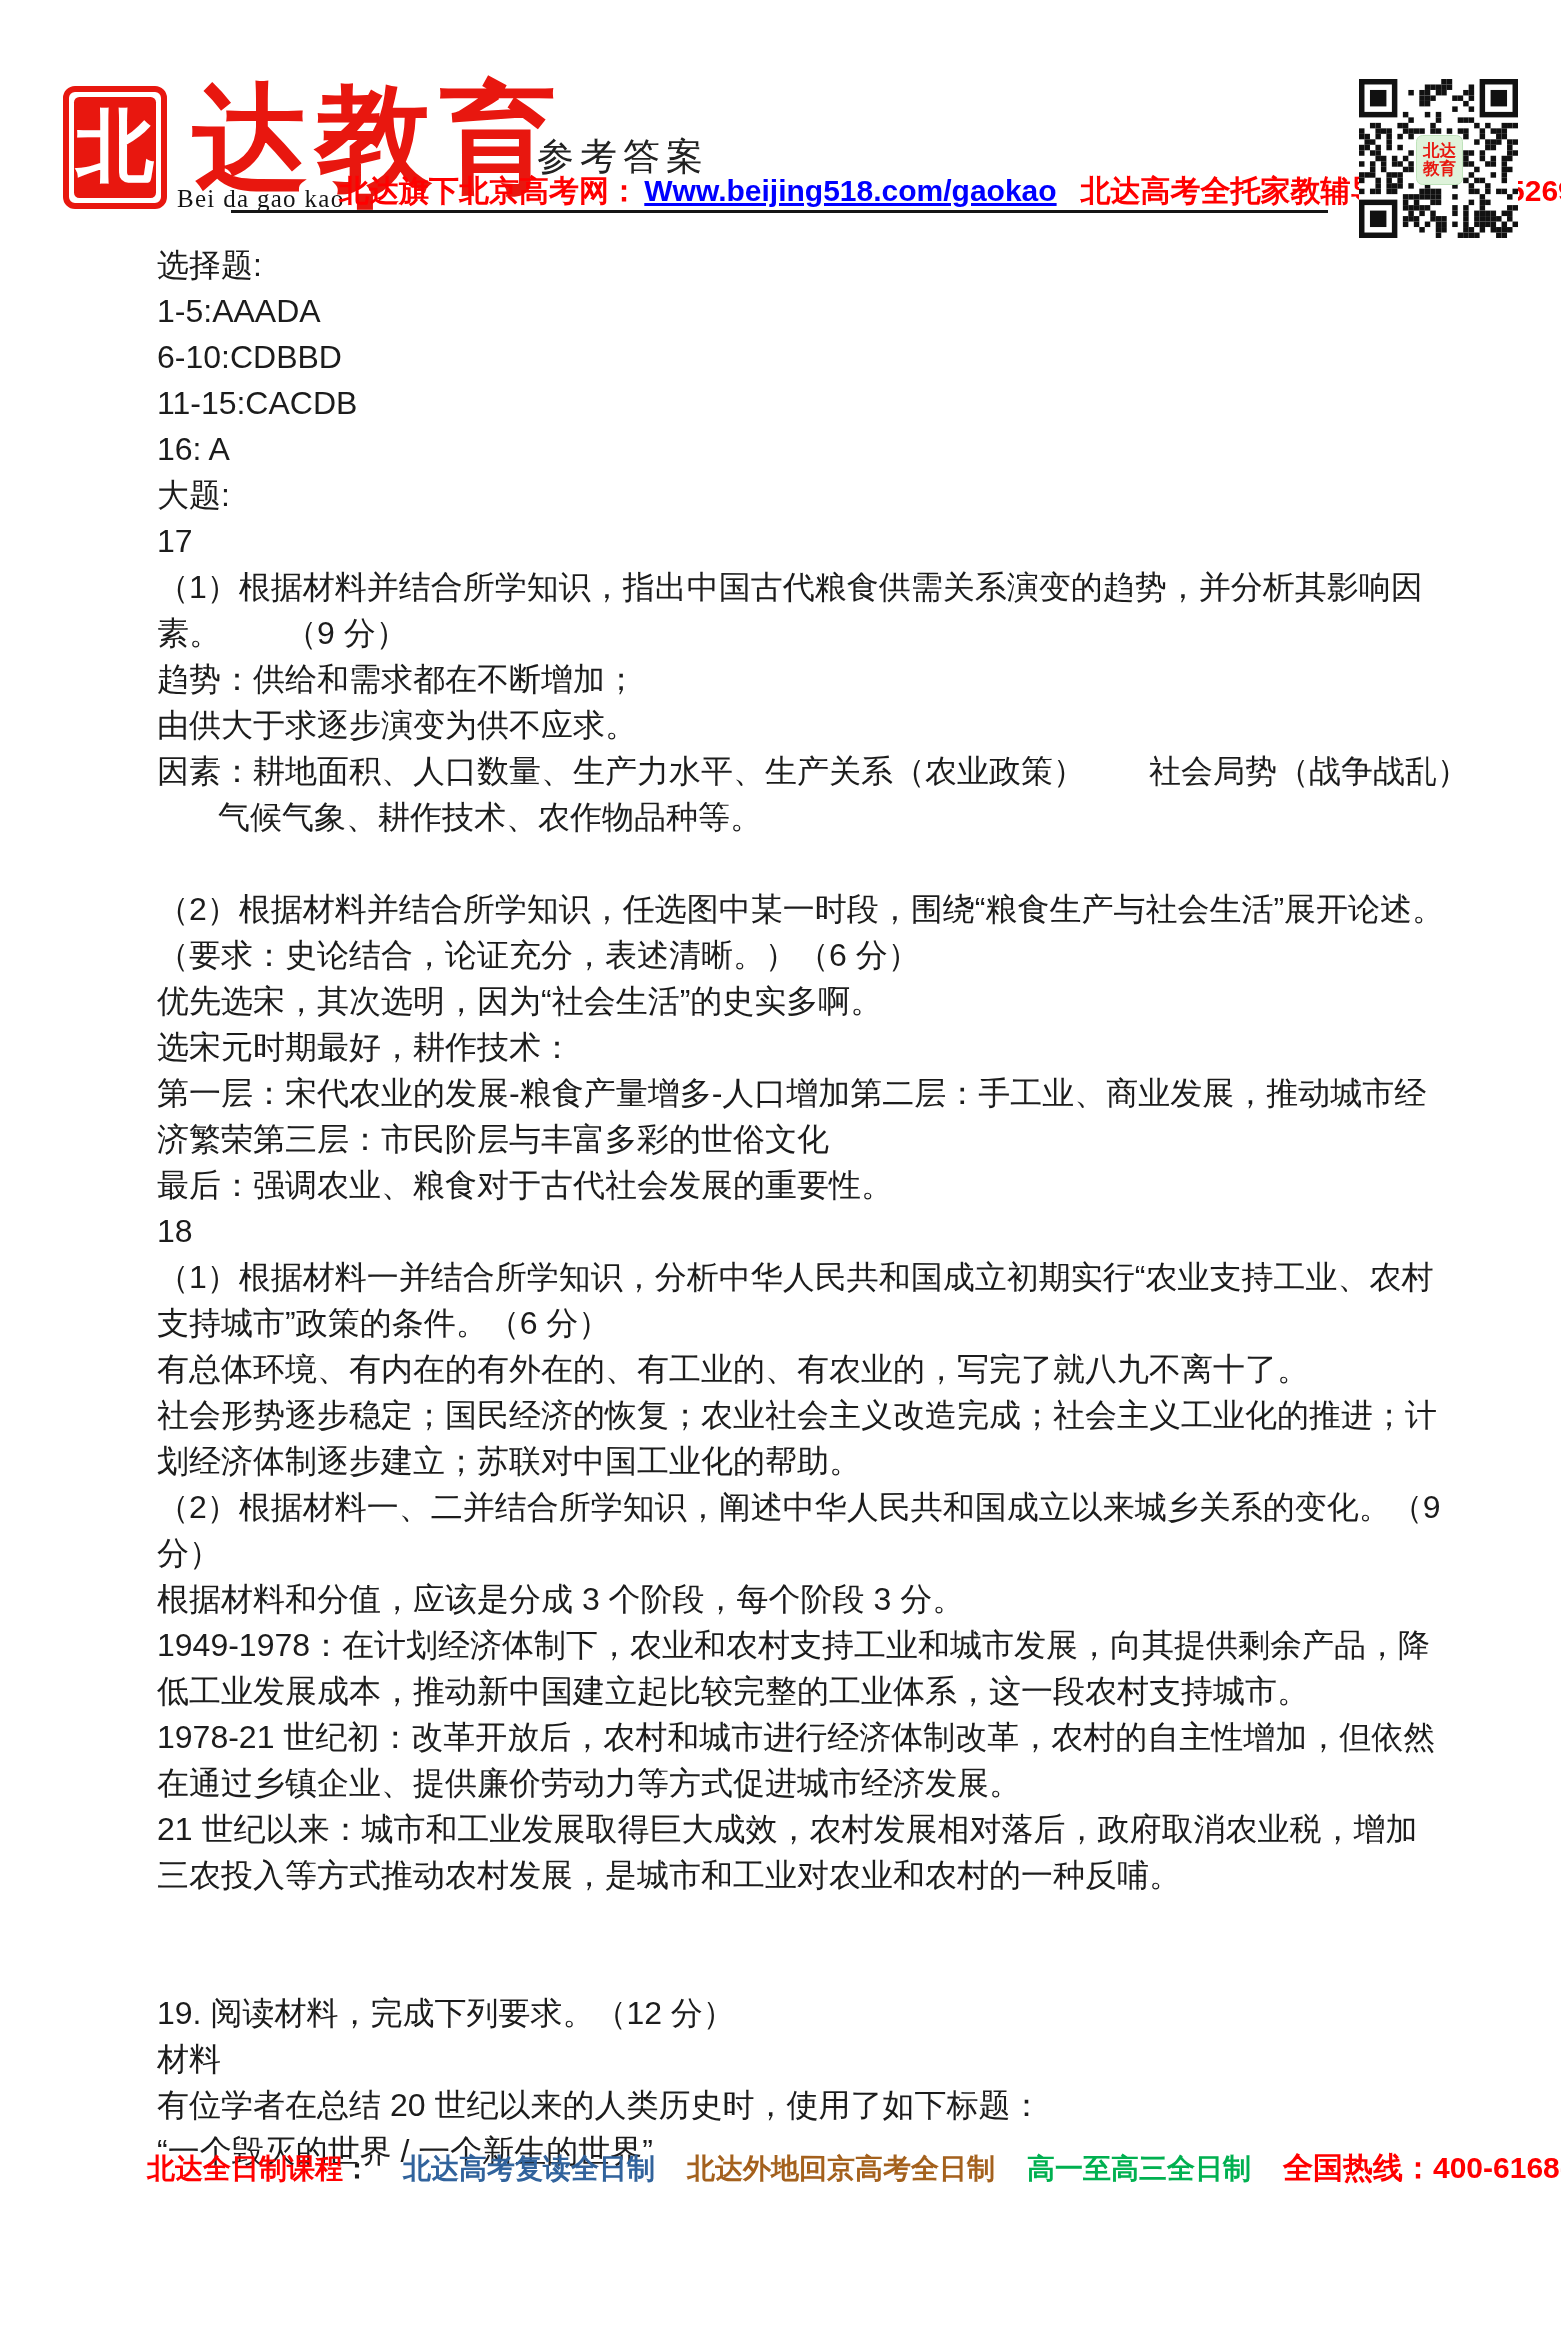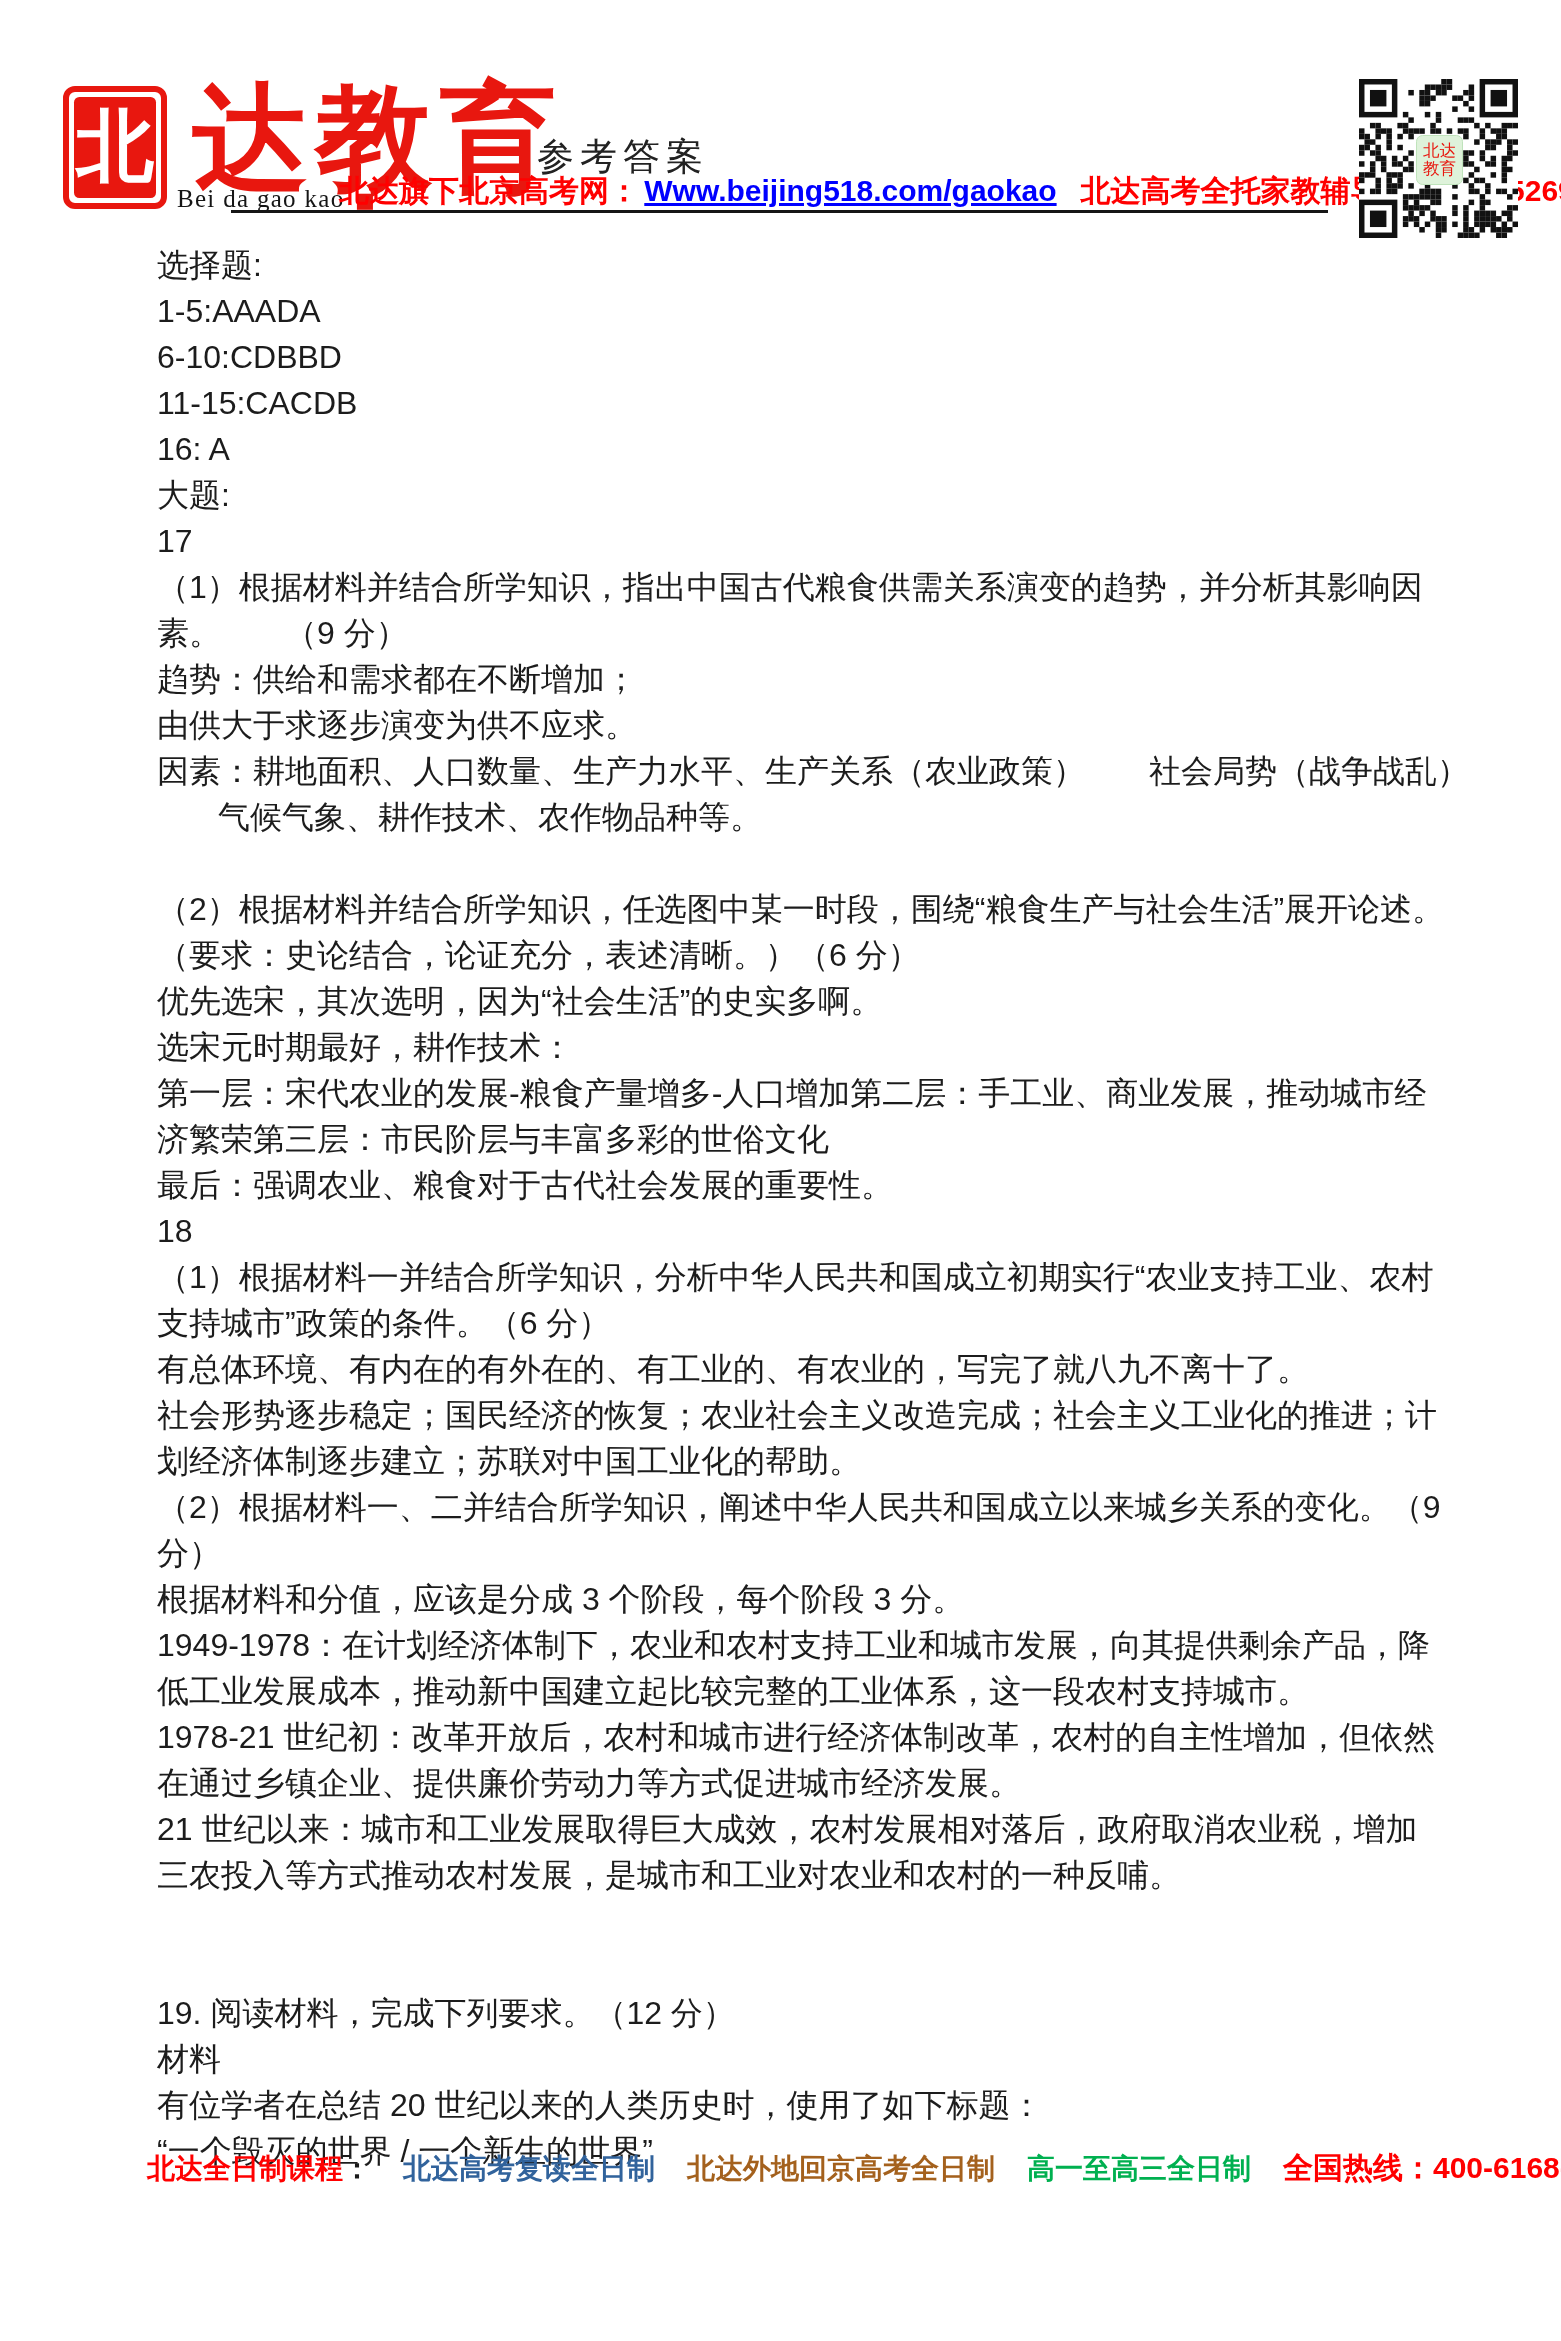--- a/index.html
+++ b/index.html
@@ -29,21 +29,21 @@
   .red-line .link{color:#0000ff;text-decoration:underline;font-weight:700;cursor:pointer;margin-left:5.3px;}
   .red-line .tutor{margin-left:24px;}
   .red-line .phone{font-weight:700;margin-left:4px;}
   .rule{position:absolute;left:231px;top:210px;width:1097px;height:3.3px;background:#161616;}
   
   .qr{position:absolute;left:1359px;top:79px;width:159px;height:159px;}
   .qr svg{width:159px;height:159px;display:block;}
   .qr-logo{position:absolute;left:57px;top:56px;width:45px;height:48px;background:#def2da;
         border:0.7px solid #bfe3bb;border-radius:6.6px;display:flex;flex-direction:column;
         align-items:center;justify-content:center;line-height:1.08;}
-  .qr-logo span{color:#e8170f;font-size:16.5px;font-weight:400;
+  .qr-logo span{color:#e8170f;font-size:16.5px;font-weight:700;
         font-family:"DejaVu Serif","Liberation Serif",serif;}
   
   .doc-body{position:absolute;left:157px;top:242px;width:1260px;}
   .body-line{height:46px;line-height:46px;font-size:32px;white-space:pre;}
   .body-line.indent{padding-left:61px;}
   
   .footer{position:absolute;left:147px;top:2148px;width:1375px;white-space:nowrap;
         font-weight:700;font-size:28px;}
   .footer-seg{margin-left:32px;display:inline-block;}
   .footer-seg:first-child,.footer-seg.tight{margin-left:0;}

